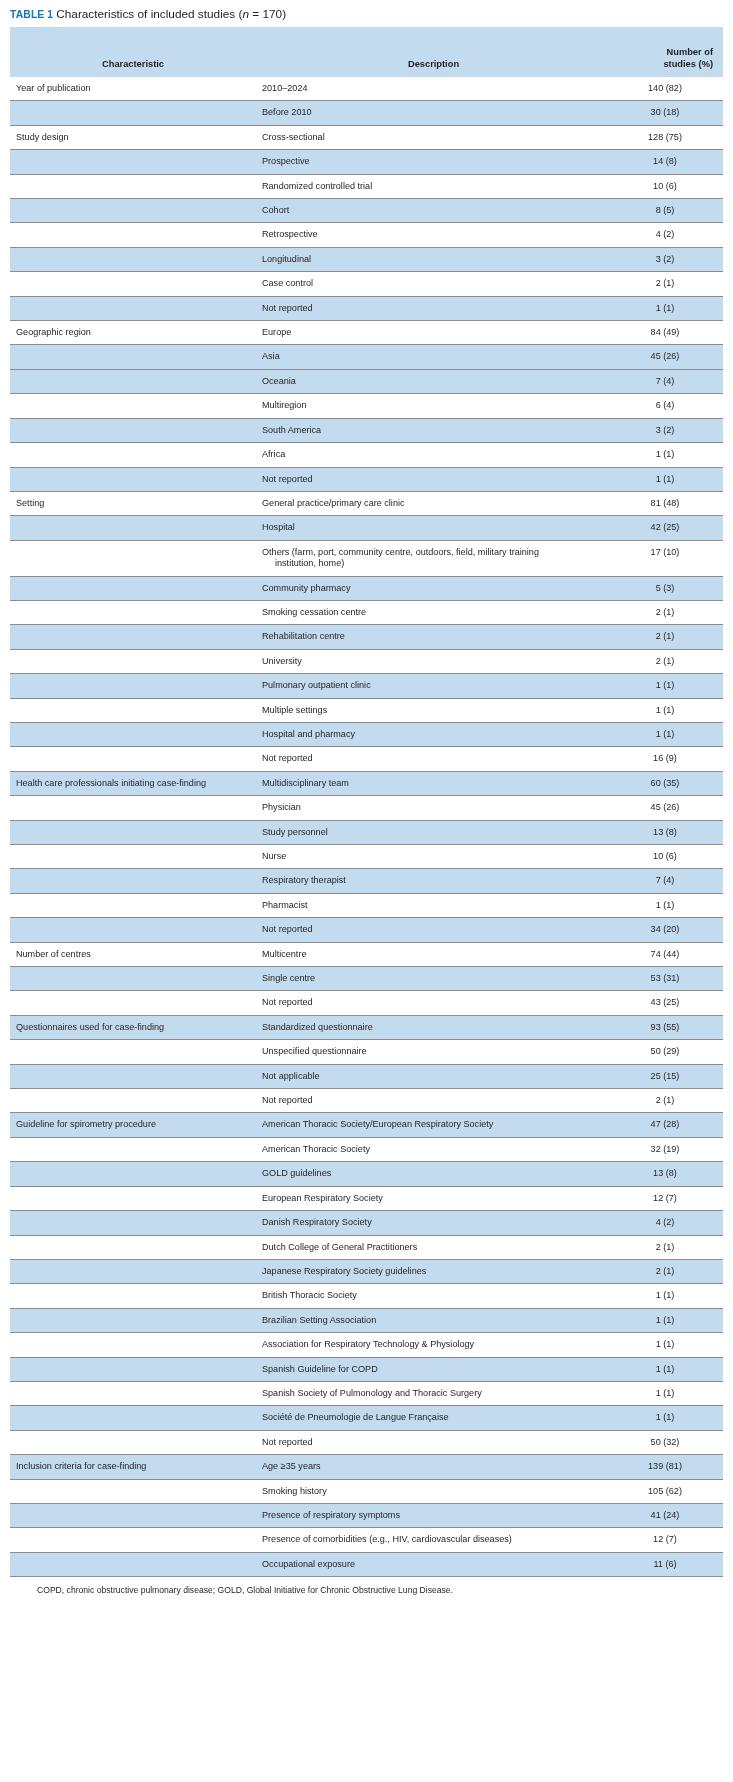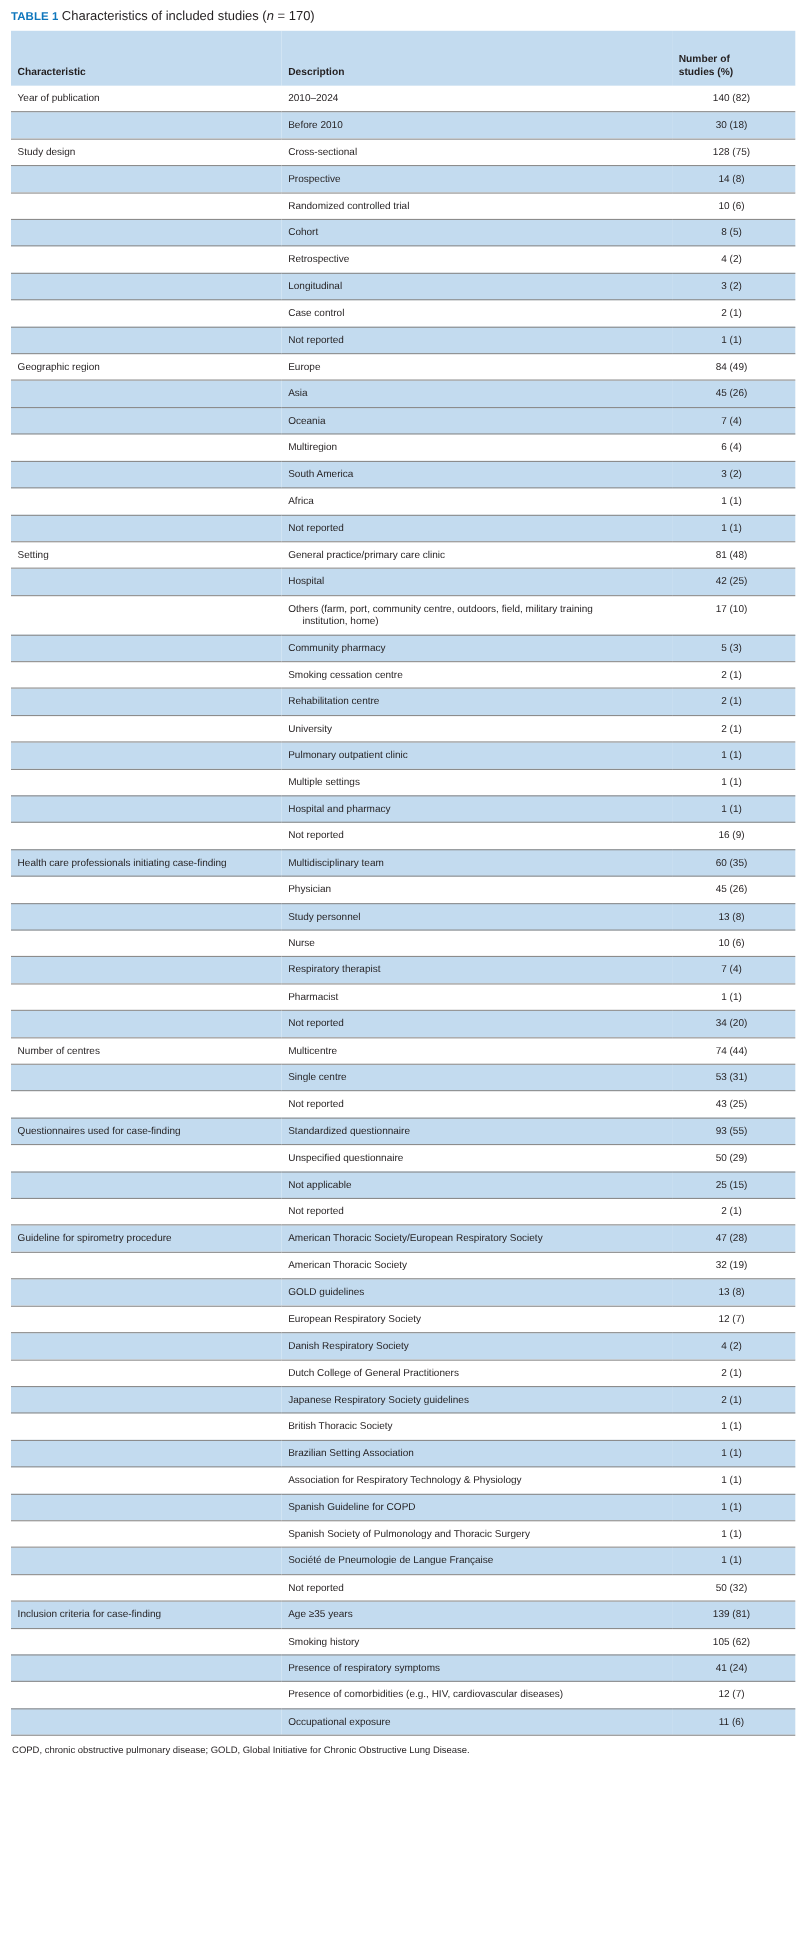--- a/index.html
+++ b/index.html
@@ -53,25 +53,25 @@
   table.tbl col.c-num  { width: 112px; }
 
   thead th {
     background: #c3dbef;
     font-weight: bold;
     font-size: 9.3px;
     line-height: 11.5px;
     vertical-align: bottom;
     padding: 0 6px 7px 6px;
     height: 43px;
-    text-align: left;
+    text-align: center;
     border: 0;
     color: #231f20;
   }
-  thead th.num { text-align: left; padding-right: 10px; margin-top: 36px; }
+  thead th.num { text-align: right; padding-right: 10px; margin-top: 36px; }
   thead th.char { padding-left: 6px; }
   thead th.desc { padding-left: 6px; }
 
   tbody td {
     line-height: 11.4px;
     vertical-align: top;
     padding: 6px 6px 6px 6px;
     border-top: 1px solid #8c8c8c;
     color: #231f20;
     background: transparent;
@@ -100,20 +100,21 @@
     margin: 0;
   }
 
   
   .footnote {
     padding: 8px 0 0 1px;
     font-size: 8.6px;
     line-height: 11px;
     color: #231f20;
     white-space: nowrap;
+    margin-left: 26px;
   }
 </style>
 </head>
 <body>
 
 <div class="page">
 
   <div class="caption">
     <span class="tbl-label">TABLE 1</span><span class="cap-text">Characteristics of included studies (</span><span class="cap-text ital">n</span><span class="cap-text"> = 170)</span>
   </div>

